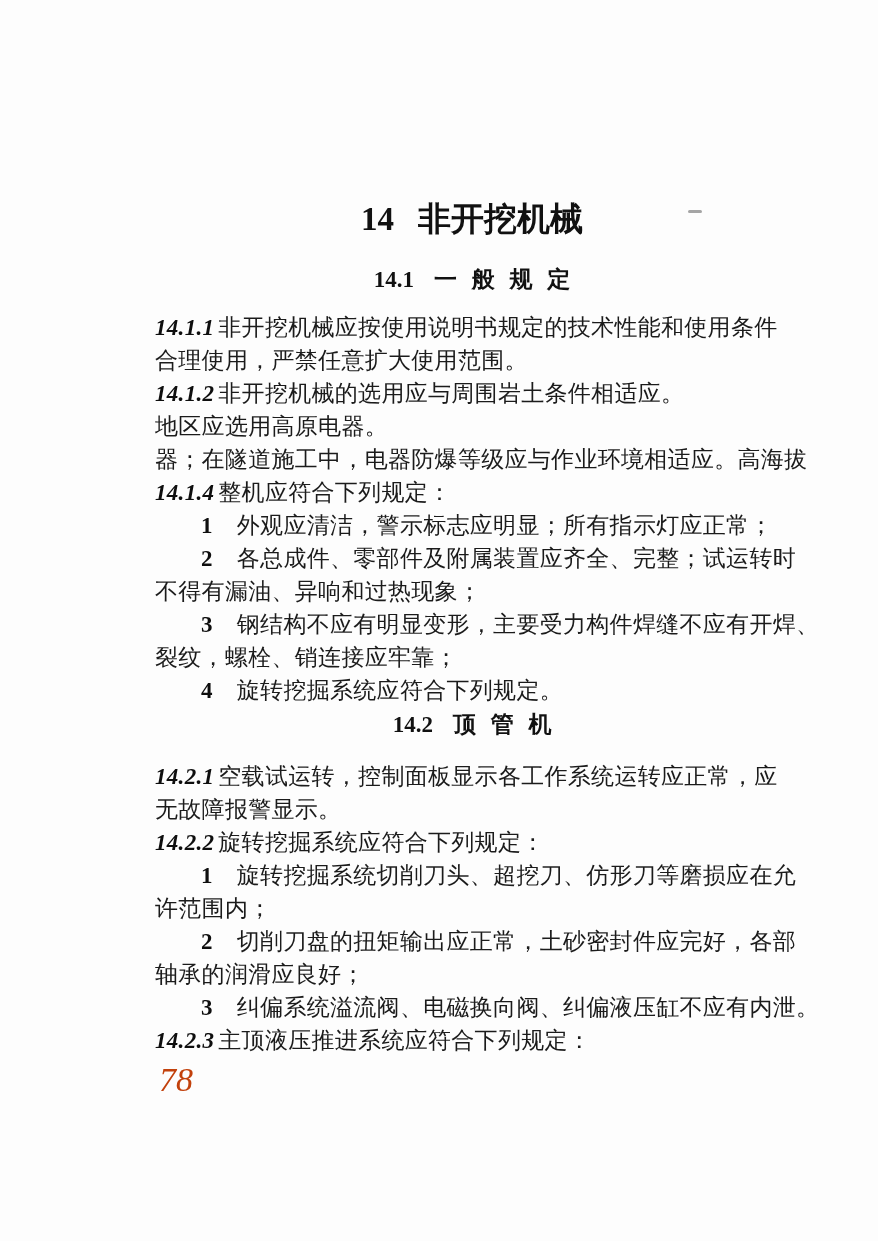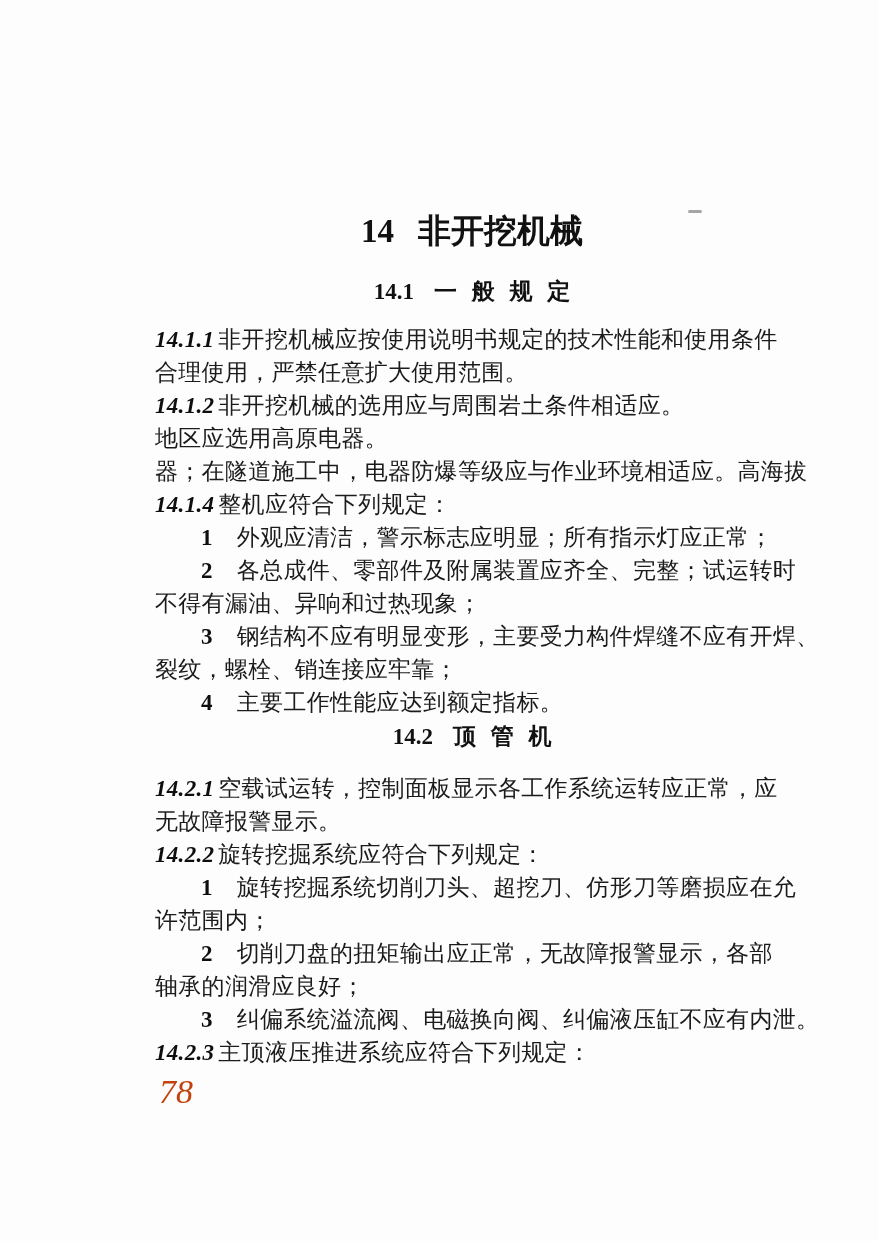--- a/index.html
+++ b/index.html
@@ -8,21 +8,21 @@
     background: #fdfdfd;
     font-family: "Liberation Serif", "DejaVu Serif", serif;
     color: #1b1b1b;
     overflow: hidden;
   }
   .page { position: relative; width: 878px; height: 1241px; }
   .content {
     position: absolute;
     left: 155px;
     width: 634px;
-    top: 16px;
+    top: 4px;
   }
   .chapter-heading {
     margin-top: 196px;
     text-align: center;
     font-size: 33px;
     font-weight: bold;
     color: #111;
     height: 38px;
     line-height: 38px;
     white-space: nowrap;
@@ -122,21 +122,21 @@
         <div class="line first"><span class="num">2</span><span>各总成件、零部件及附属装置应齐全、完整；试运转时</span></div>
         <div class="line">不得有漏油、异响和过热现象；</div>
       </div>
 
       <div class="para item">
         <div class="line first"><span class="num">3</span><span>钢结构不应有明显变形，主要受力构件焊缝不应有开焊、</span></div>
         <div class="line">裂纹，螺栓、销连接应牢靠；</div>
       </div>
 
       <div class="para item">
-        <div class="line first"><span class="num">4</span><span>主要工作性能应达到额定指标。</span></div>
+        <div class="line first"><span class="num">4</span><span>旋转挖掘系统应符合下列规定。</span></div>
       </div>
 
     </div>
 
     <div class="section-heading sec2-heading">
       <span class="sec-num">14.2</span><span class="sec-title">顶 管 机</span>
     </div>
 
     <div class="body-block sec2-body">
 
@@ -148,21 +148,21 @@
       <div class="para clause">
         <div class="line first"><span class="num">14.2.2</span><span>旋转挖掘系统应符合下列规定：</span></div>
       </div>
 
       <div class="para item">
         <div class="line first"><span class="num">1</span><span>旋转挖掘系统切削刀头、超挖刀、仿形刀等磨损应在允</span></div>
         <div class="line">许范围内；</div>
       </div>
 
       <div class="para item">
-        <div class="line first"><span class="num">2</span><span>切削刀盘的扭矩输出应正常，无故障报警显示，各部</span></div>
+        <div class="line first"><span class="num">2</span><span>切削刀盘的扭矩输出应正常，土砂密封件应完好，各部</span></div>
         <div class="line">轴承的润滑应良好；</div>
       </div>
 
       <div class="para item">
         <div class="line first"><span class="num">3</span><span>纠偏系统溢流阀、电磁换向阀、纠偏液压缸不应有内泄。</span></div>
       </div>
 
       <div class="para clause">
         <div class="line first"><span class="num">14.2.3</span><span>主顶液压推进系统应符合下列规定：</span></div>
       </div>

